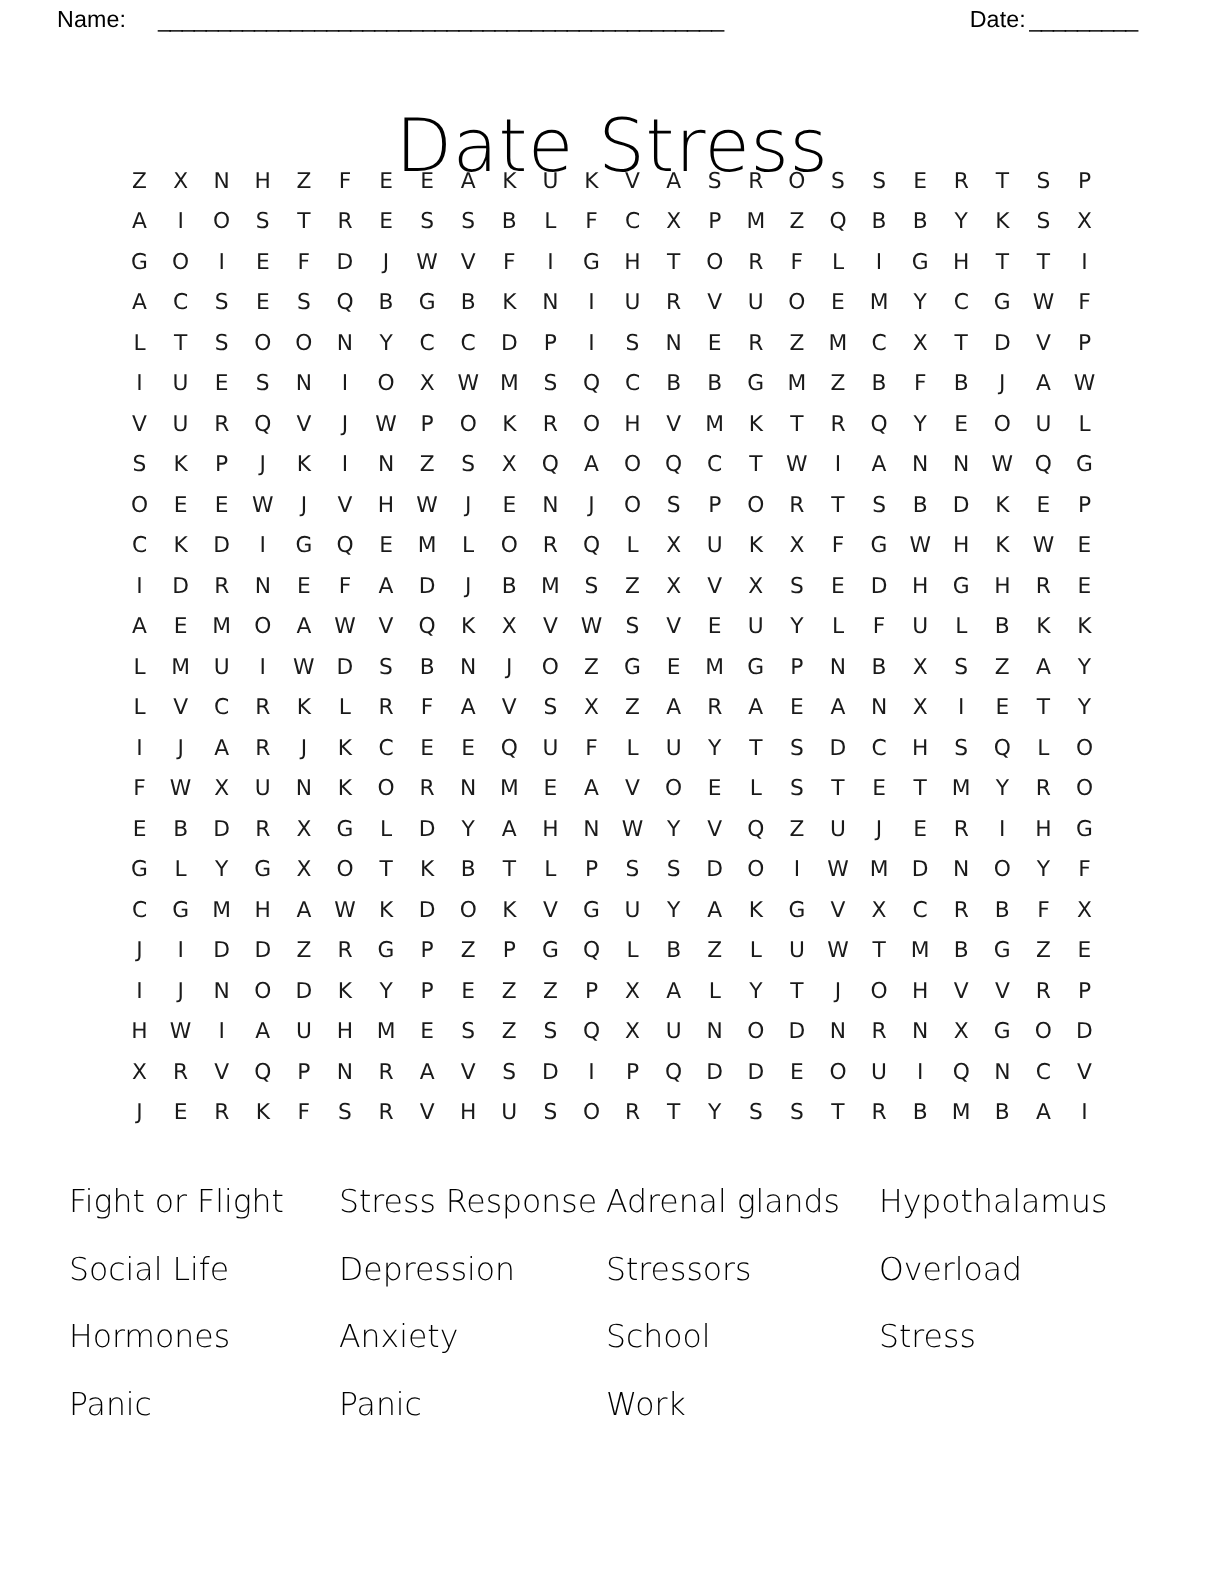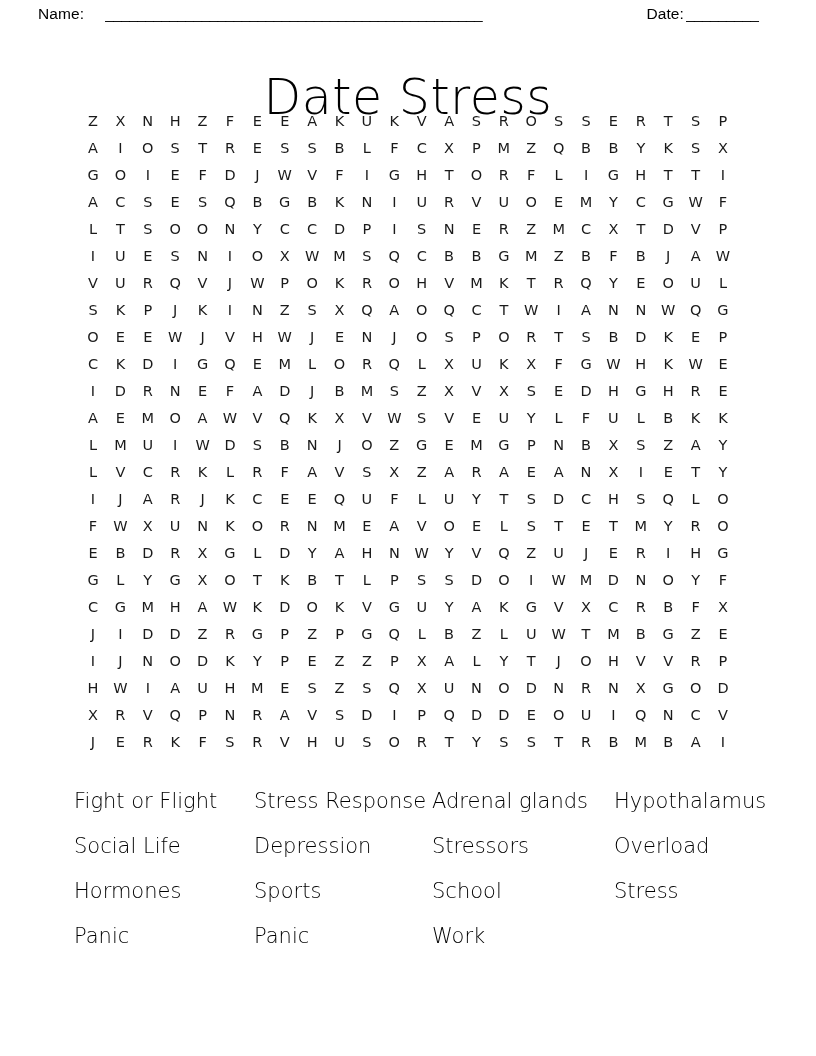--- a/index.html
+++ b/index.html
@@ -100,21 +100,20 @@
     grid-auto-rows: 45px;
     align-items: center;
   }
   .word-item {
     font-family: "DejaVu Sans", sans-serif;
     font-weight: 300;
     font-size: 21px;
     line-height: 26px;
     white-space: nowrap;
     color: #000000;
-    margin-left: 28px;
   }
 </style>
 </head>
 <body>
 
 <div class="header-row">
   <div class="field field-name">
     <span class="field-label">Name:</span>
     <span class="field-blank">_______________________________________________</span>
   </div>
@@ -761,19 +760,19 @@
 <div class="word-list" id="word-list">
     <div class="word-item">Fight or Flight</div>
     <div class="word-item">Stress Response</div>
     <div class="word-item">Adrenal glands</div>
     <div class="word-item">Hypothalamus</div>
     <div class="word-item">Social Life</div>
     <div class="word-item">Depression</div>
     <div class="word-item">Stressors</div>
     <div class="word-item">Overload</div>
     <div class="word-item">Hormones</div>
-    <div class="word-item">Sports</div>
+    <div class="word-item">Anxiety</div>
     <div class="word-item">School</div>
     <div class="word-item">Stress</div>
     <div class="word-item">Panic</div>
     <div class="word-item">Panic</div>
     <div class="word-item">Work</div>
   </div>
 
 </body></html>

